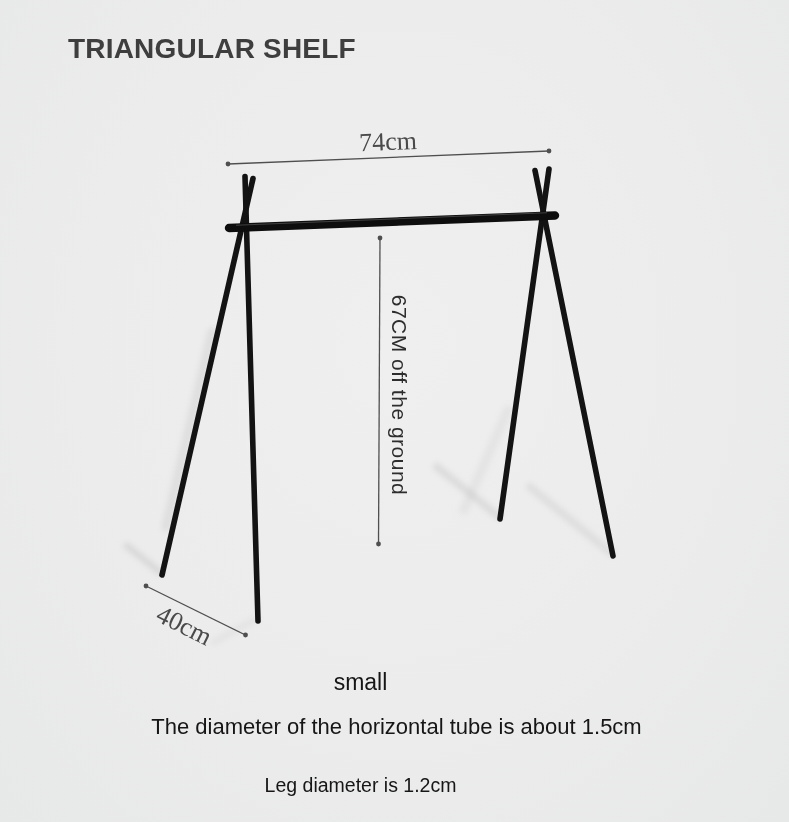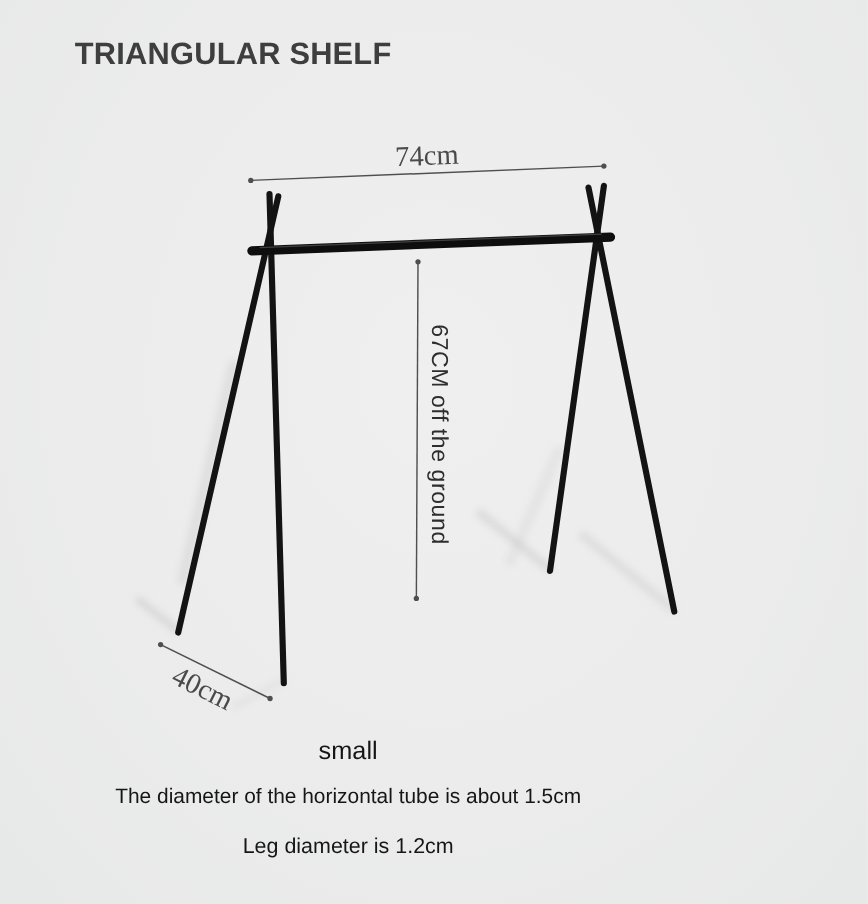--- a/index.html
+++ b/index.html
@@ -48,24 +48,25 @@
     color: #2d2d2d;
     letter-spacing: 0.5px;
     transform: translate(-50%, -50%) rotate(90deg);
   }
   .caption {
     position: absolute;
     left: 0;
     width: 633px;
     text-align: center;
     color: #161616;
+    padding-left: 44px;
   }
   .caption.size { top: 669px; font-size: 23px; }
-  .caption.note1 { top: 714px; font-size: 19px; }
-  .caption.note2 { top: 758px; font-size: 19.5px; }
+  .caption.note1 { top: 714px; font-size: 22px; margin-left: 36px; }
+  .caption.note2 { top: 774px; font-size: 19.5px; }
 </style>
 </head>
 <body>
 
 <div class="canvas">
 
   <div class="page-title">TRIANGULAR SHELF</div>
 
   <svg class="diagram-svg" width="789" height="822" viewBox="0 0 789 822">
     <defs>

